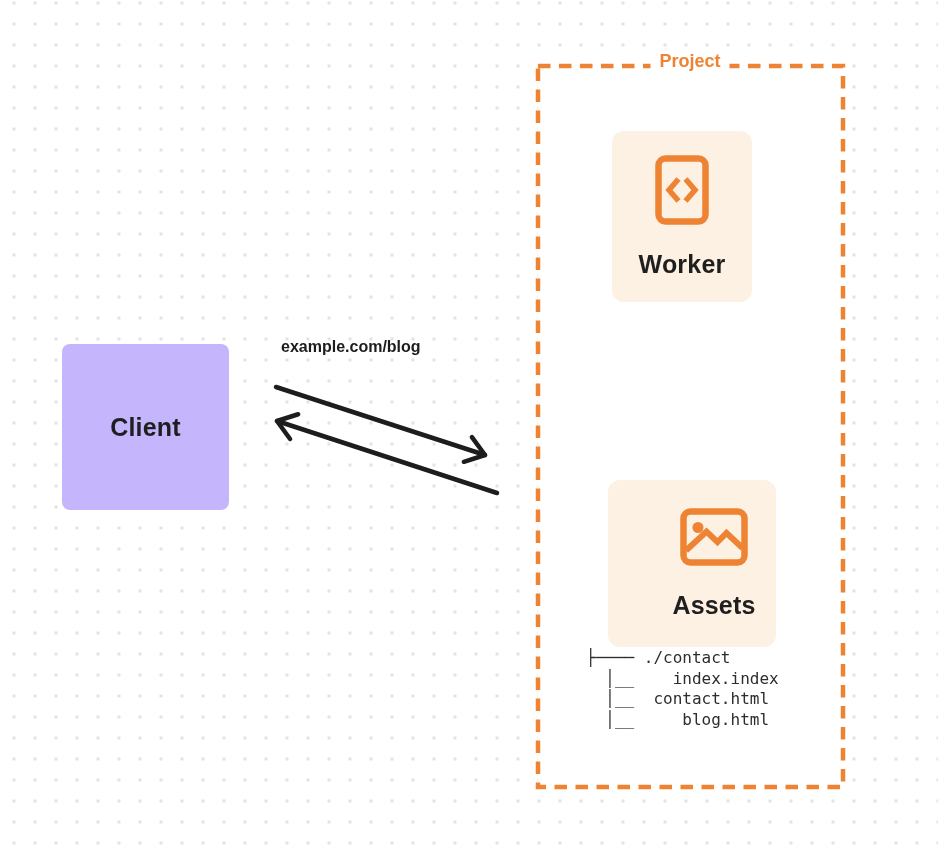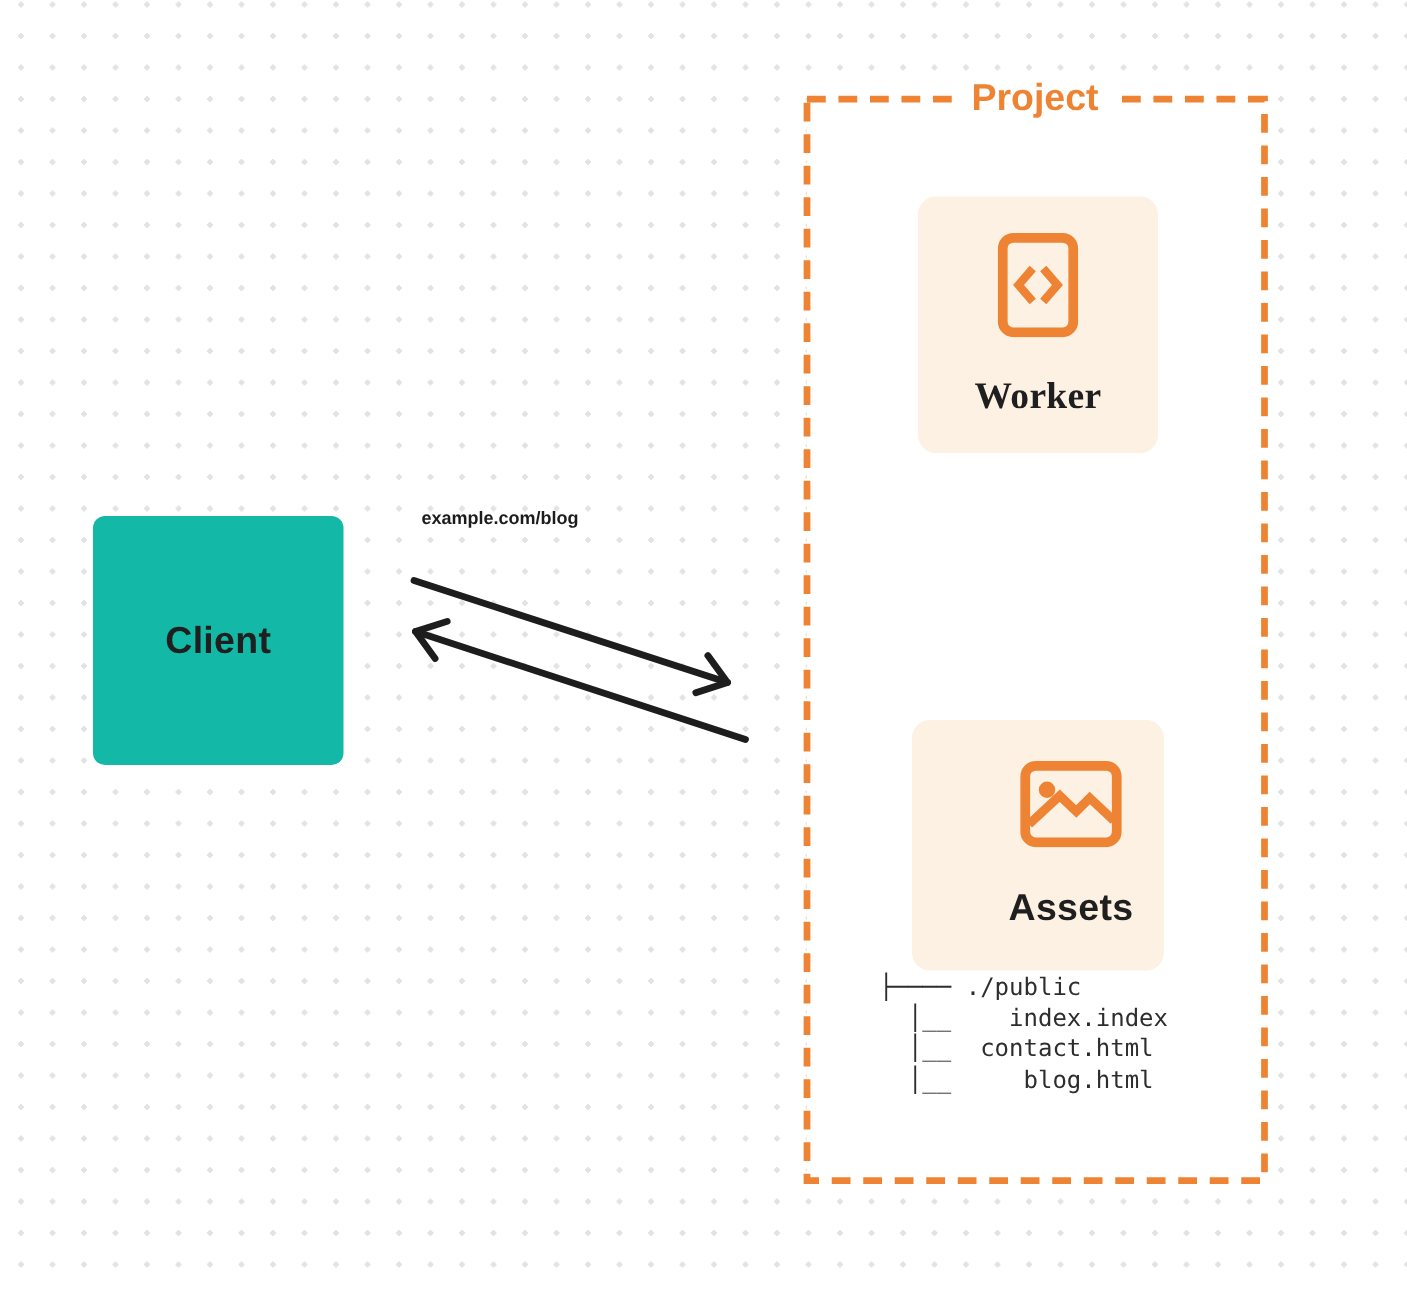--- a/index.html
+++ b/index.html
@@ -31,56 +31,56 @@
   svg.diagram-layer {
     left: 0; top: 0;
     width: 938px; height: 860px;
     z-index: 2;
     pointer-events: none;
   }
 
   .client-box {
     left: 62px; top: 344px;
     width: 167px; height: 166px;
-    background: #14b8a6;
+    background: #c4b5fd;
     border-radius: 8px;
     display: flex; align-items: center; justify-content: center;
     z-index: 3;
   }
   .client-box .label {
     font-size: 25px; font-weight: 700; color: #1f1f1f; letter-spacing: .2px;
   }
 
   .url-label {
     left: 281px; top: 338px;
-    font-size: 12px; font-weight: 700; color: #1c1c1c;
+    font-size: 16px; font-weight: 700; color: #1c1c1c;
     z-index: 3; white-space: nowrap;
   }
 
   .project-label {
     left: 690px; top: 51px;
     transform: translateX(-50%);
     background: #ffffff;
     padding: 0 9px;
-    font-size: 25px; font-weight: 700; color: #ee8433;
+    font-size: 18px; font-weight: 700; color: #ee8433;
     z-index: 3; white-space: nowrap;
   }
 
   .card {
     background: #fcf1e3;
     border-radius: 12px;
     display: flex; flex-direction: column;
     align-items: center; justify-content: center;
     gap: 21px;
     z-index: 3;
   }
   .card .label {
     font-size: 25px; font-weight: 700; color: #1f1f1f; letter-spacing: .2px;
   }
-  .worker-card { left: 612px; top: 131px; width: 160px; height: 171px; font-family: Liberation Serif, serif; }
+  .worker-card { left: 612px; top: 131px; width: 140px; height: 171px; }
   .assets-card { left: 608px; top: 480px; width: 168px; height: 167px; padding-left: 44px; }
 
   .file-tree {
     left: 586px; top: 648px;
     z-index: 3;
     font-family: "DejaVu Sans Mono", "Liberation Mono", monospace;
     font-size: 16px; line-height: 20.5px;
     color: #2d2d2d;
   }
   .file-tree .line { white-space: pre; }
@@ -127,17 +127,17 @@
     <svg width="68" height="58" viewBox="0 0 68 58" xmlns="http://www.w3.org/2000/svg">
       <rect x="3.5" y="3.5" width="61" height="51" rx="7" fill="none" stroke="#ee8433" stroke-width="6.5"></rect>
       <circle cx="18" cy="19.5" r="5.5" fill="#ee8433"></circle>
       <path d="M6 42.5 L26.5 23.5 L37.5 34 L46.5 25 L62.5 40" fill="none" stroke="#ee8433" stroke-width="6" stroke-linejoin="miter" stroke-linecap="butt"></path>
     </svg>
   </span>
   <span class="label">Assets</span>
 </div>
 
 <div class="abs file-tree">
-  <div class="line">├──── ./public</div>
+  <div class="line">├──── ./contact</div>
   <div class="line">  │__    index.index</div>
   <div class="line">  │__  contact.html</div>
   <div class="line">  │__     blog.html</div>
 </div>
 
 </body></html>

